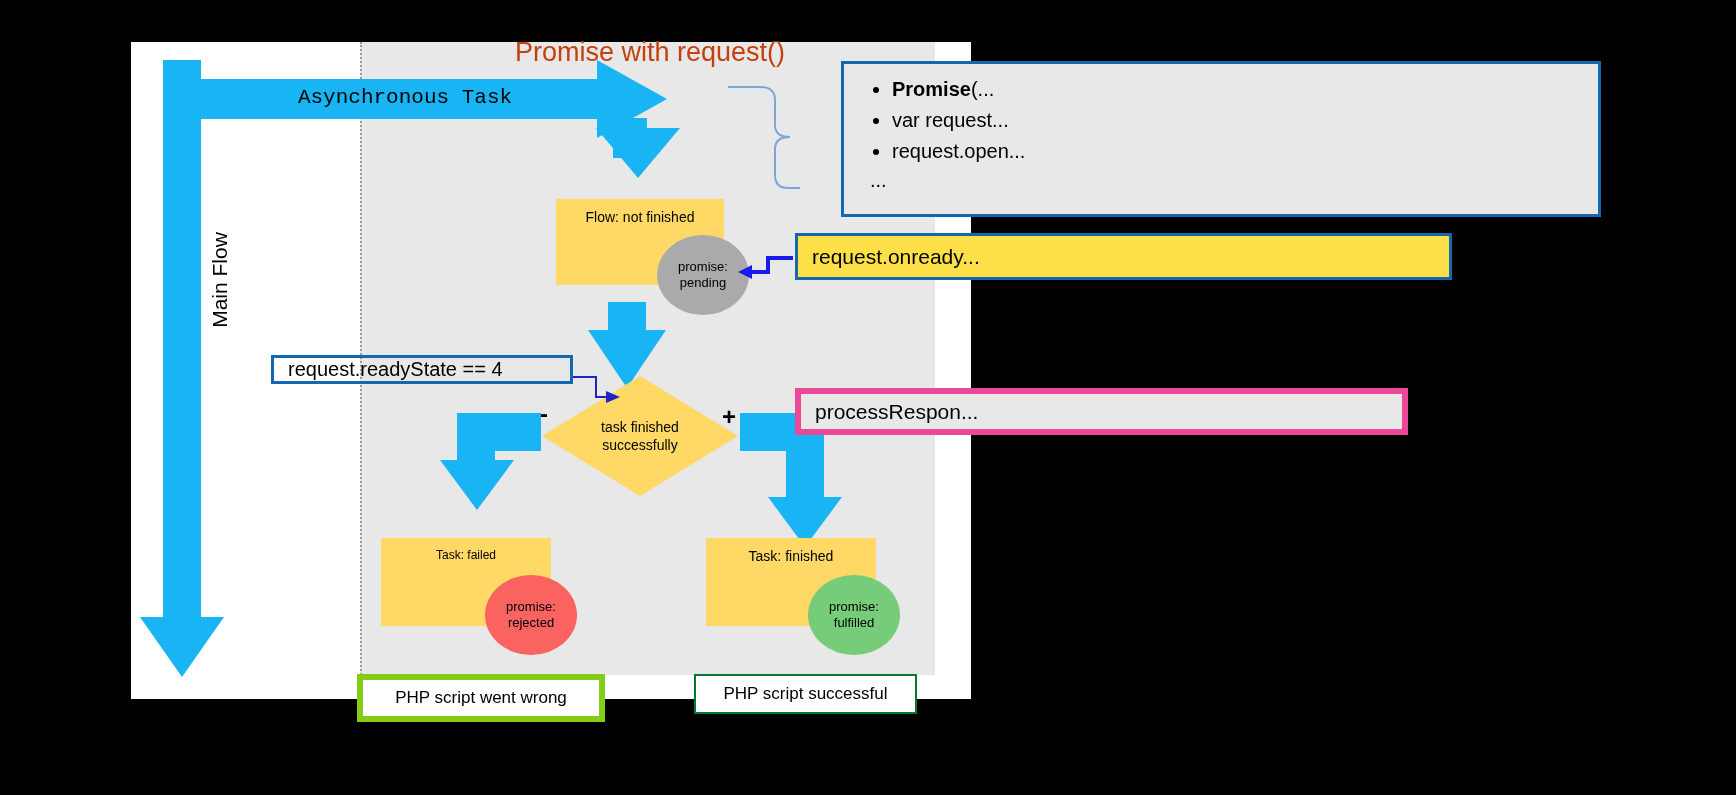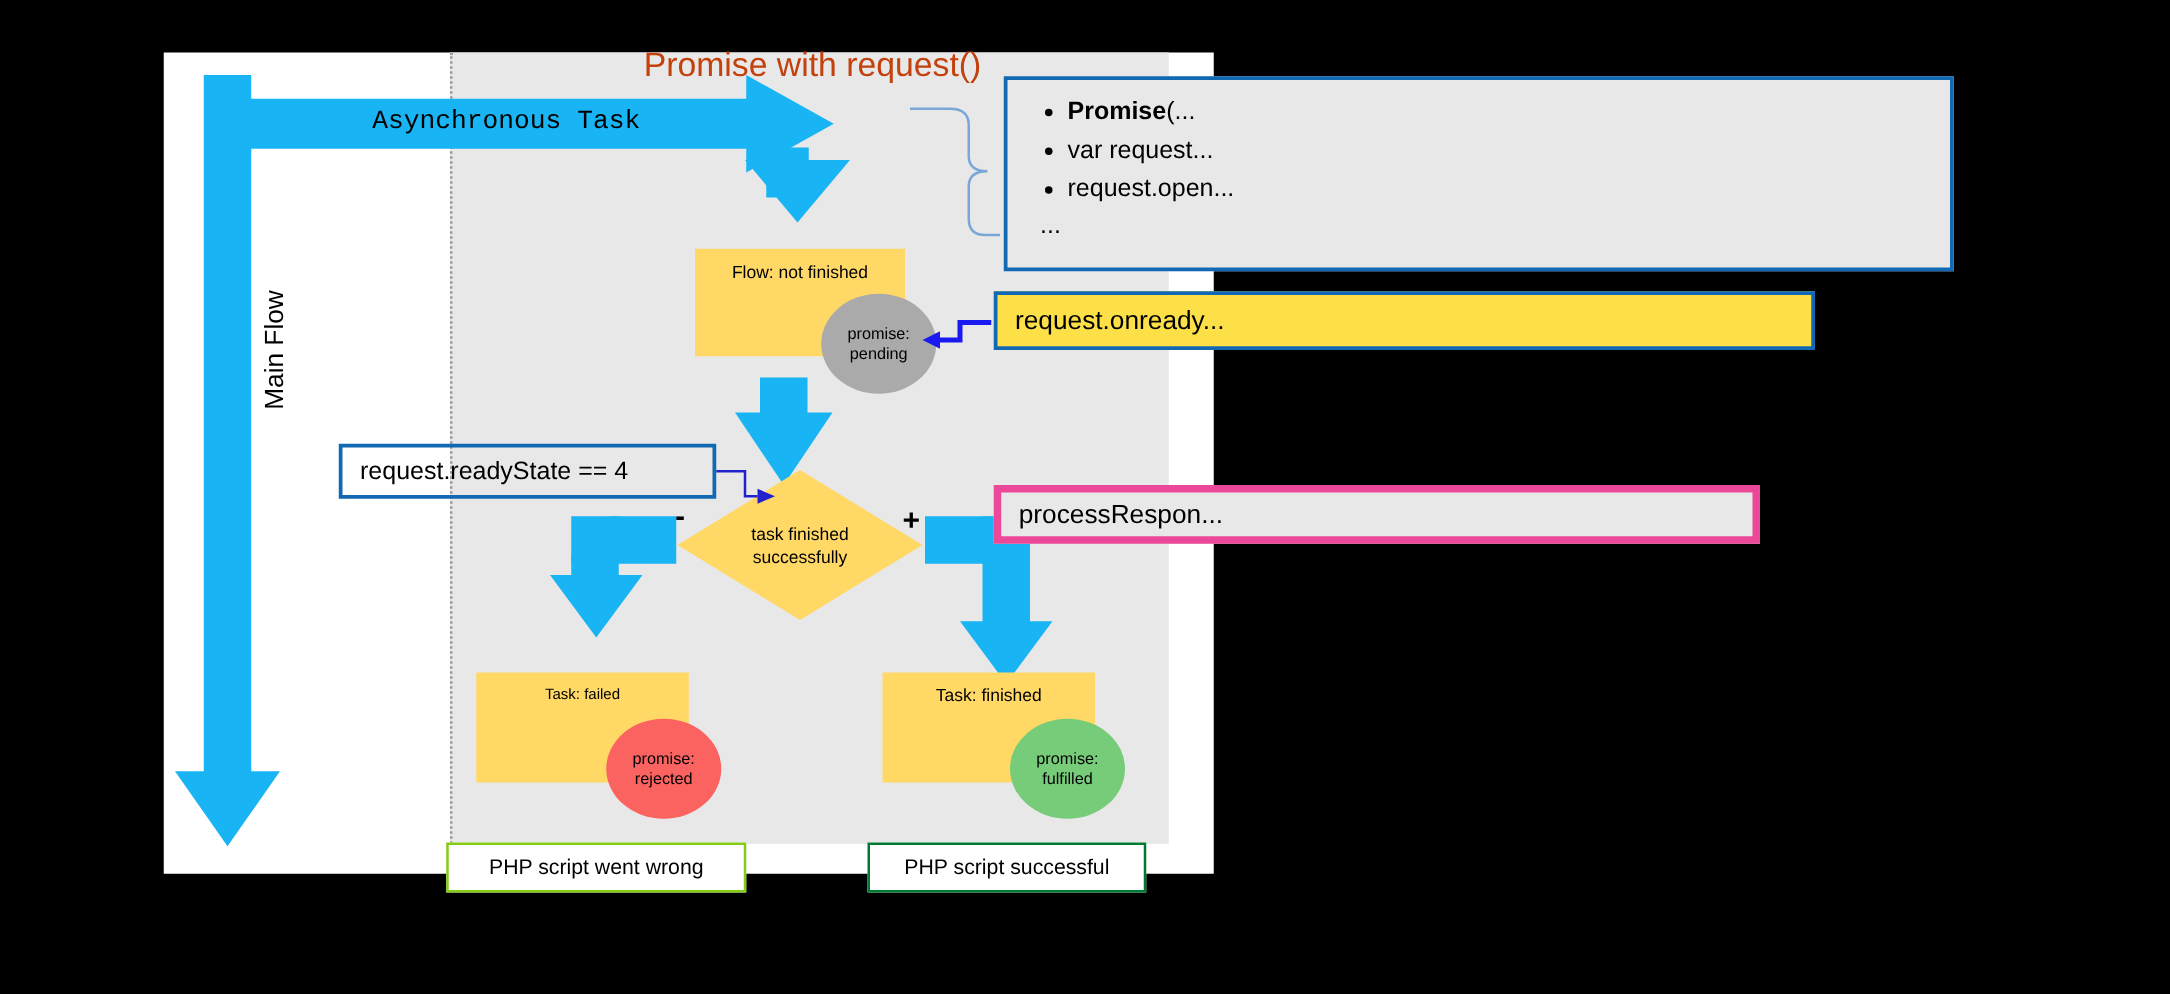--- a/index.html
+++ b/index.html
@@ -374,21 +374,21 @@
   }
 
   
   .php-wrong {
     position: absolute;
     left: 357px;
     top: 674px;
     width: 236px;
     height: 36px;
     background: #ffffff;
-    border: 2px solid #84cc16;
+    border: 6px solid #84cc16;
     display: flex;
     align-items: center;
     justify-content: center;
     font-size: 17px;
     color: #000000;
   }
   .php-ok {
     position: absolute;
     left: 694px;
     top: 674px;
@@ -399,21 +399,21 @@
     display: flex;
     align-items: center;
     justify-content: center;
     font-size: 17px;
     color: #000000;
   }
 
   
   .callout-code {
     position: absolute;
-    left: 803px;
+    left: 841px;
     top: 61px;
     width: 760px;
     height: 156px;
     background: #e8e8e8;
     border: 3px solid #1268b3;
     box-sizing: border-box;
     padding: 10px 0 0 22px;
   }
   .callout-code ul {
     margin: 0;
@@ -469,21 +469,21 @@
     color: #000000;
     white-space: nowrap;
   }
 
   
   .callout-readystate {
     position: absolute;
     left: 271px;
     top: 355px;
     width: 302px;
-    height: 44px;
+    height: 29px;
     background: transparent;
     border: 3px solid #1268b3;
     box-sizing: border-box;
     display: flex;
     align-items: center;
     padding-left: 14px;
     font-size: 20px;
     color: #000000;
     white-space: nowrap;
   }

